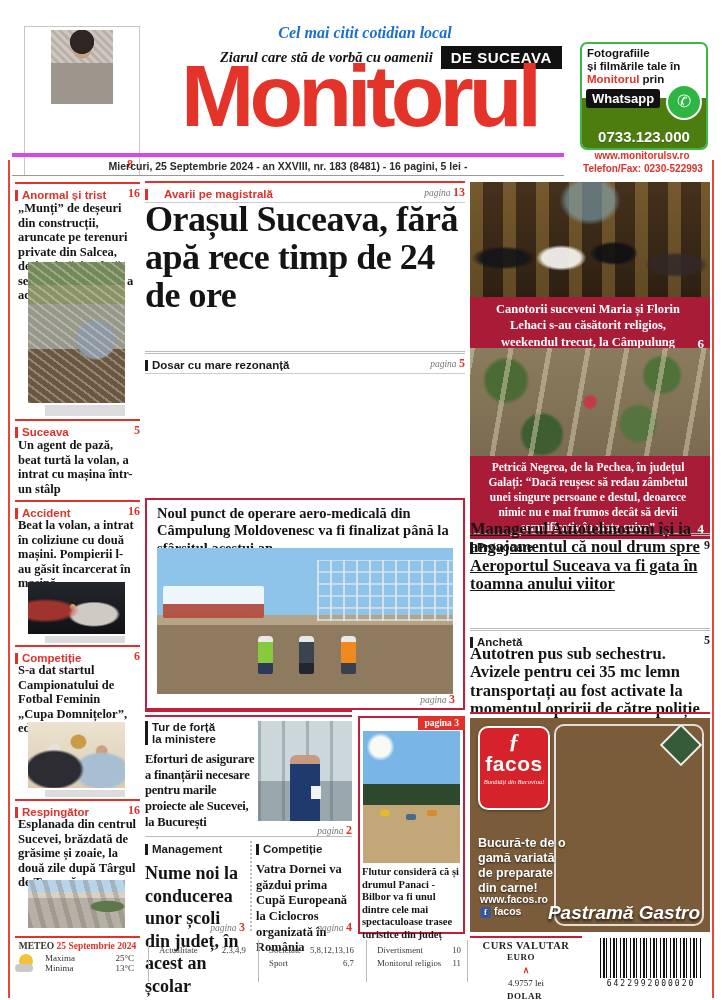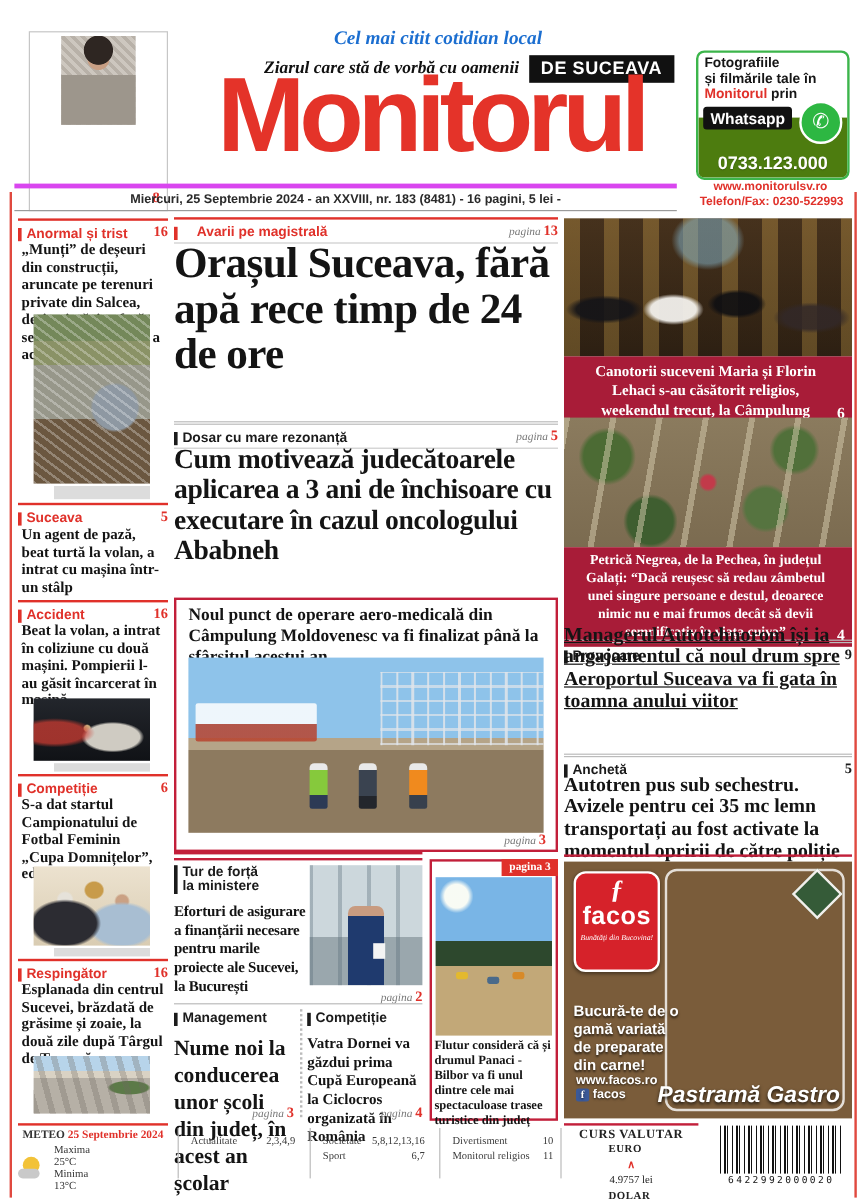--- a/index.html
+++ b/index.html
@@ -153,21 +153,21 @@
       transform:rotate(45deg);border:2px solid #fff;opacity:.9;}
   
   .meteo{left:15px;top:936px;width:125px;border-top:2px solid #e0312a;padding-top:3px;}
   .meteo-title{font:bold 9.5px "Liberation Serif",serif;color:#333;text-align:center;}
   .meteo-title b{color:#e0312a;}
   .meteo-row{display:flex;align-items:center;gap:6px;margin-top:2px;}
   .sunic{position:relative;width:22px;height:18px;flex:none;}
   .sun{position:absolute;left:4px;top:0;width:14px;height:14px;border-radius:50%;background:#f2c238;}
   .cloud{position:absolute;left:0;bottom:0;width:18px;height:8px;border-radius:8px;background:#c9c9c9;}
   .temp-tbl{flex:1;font:9px "Liberation Serif",serif;color:#333;}
-  .temp-line{display:flex;justify-content:space-between;padding:0 6px 0 2px;flex-direction:column;}
+  .temp-line{display:flex;justify-content:space-between;padding:0 6px 0 2px;}
   .temp-sep{border-top:1px dotted #d98;margin:1px 0;}
   .idx{font:8.8px "Liberation Serif",serif;color:#3a3a3a;}
   .idx-cell{position:absolute;top:940px;height:42px;border-left:1px solid #bbb;padding:4px 6px 0 10px;box-sizing:border-box;}
   .idx-line{display:flex;justify-content:space-between;line-height:1.5;}
   .curs{left:470px;top:936px;width:112px;border-top:2px solid #c21f3a;padding-top:2px;}
   .curs-title{font:bold 10.5px "Liberation Serif",serif;text-align:center;color:#222;letter-spacing:.5px;}
   .curs-row{display:flex;align-items:center;font:9px "Liberation Serif",serif;color:#222;line-height:1.45;flex-direction:column;}
   .curs-name{width:38px;font-weight:bold;letter-spacing:.5px;}
   .curs-dir{width:16px;color:#e0312a;font-weight:bold;text-align:center;}
   .curs-bot{display:flex;margin-top:2px;}
@@ -262,21 +262,20 @@
     <span class="lbl">Avarii pe magistrală</span>
     <span class="pgline"><span>pagina</span> <b>13</b></span>
   </div>
   <div class="abs hl hl-c" style="left:145px;top:200px;width:320px;font-size:36px;line-height:1.06;letter-spacing:-0.5px;">Orașul Suceava, fără apă rece timp de 24 de ore</div>
 
   <div class="abs kick kick-dark" style="left:145px;top:351px;width:320px;border-bottom:1px solid #ccc;padding-bottom:2px;">
     <span class="bar"></span>
     <span class="lbl">Dosar cu mare rezonanță</span>
     <span class="pgline"><span>pagina</span> <b>5</b></span>
   </div>
-  <div class="abs hl hl-c" style="left:145px;top:370px;width:320px;font-size:23px;line-height:1.1;letter-spacing:-0.3px;">Cum motivează judecătoarele aplicarea a 3 ani de închisoare cu executare în cazul oncologului Ababneh</div>
 
   <div class="abs redbox" style="left:145px;top:498px;width:320px;height:212px;">
     <div class="hl hl-c" style="margin:5px 10px 4px;font-size:14.5px;line-height:1.2;">Noul punct de operare aero-medicală din Câmpulung Moldovenesc va fi finalizat până la sfârșitul acestui an</div>
     <div class="ph ph-constr" style="position:absolute;left:10px;top:48px;width:296px;height:146px;">
       <div class="constr-houses"></div>
       <div class="constr-steel"></div>
       <div class="worker w-green"></div>
       <div class="worker w-dark"></div>
       <div class="worker w-orange"></div>
     </div>

